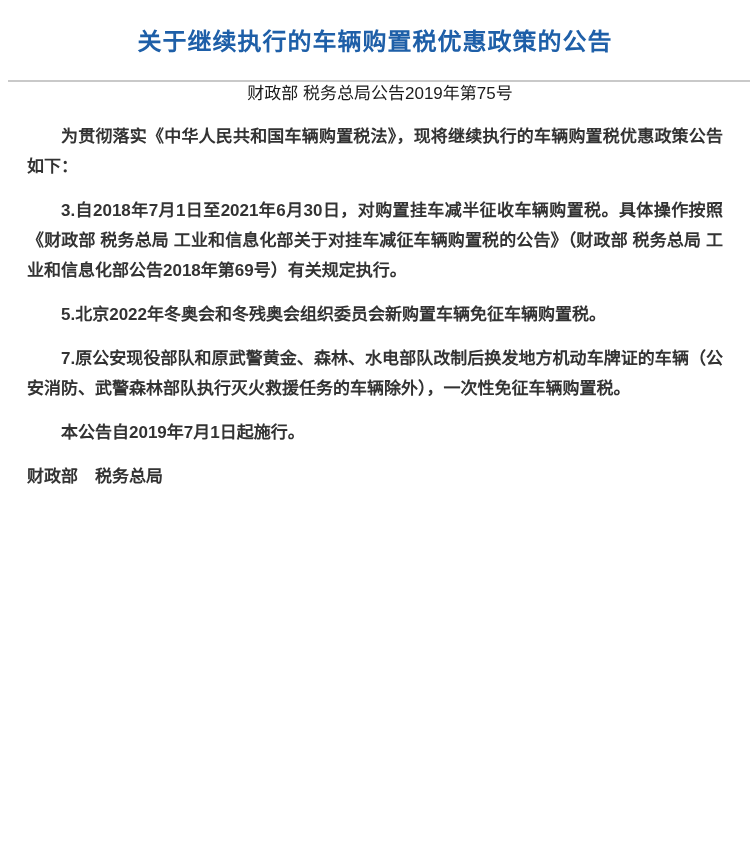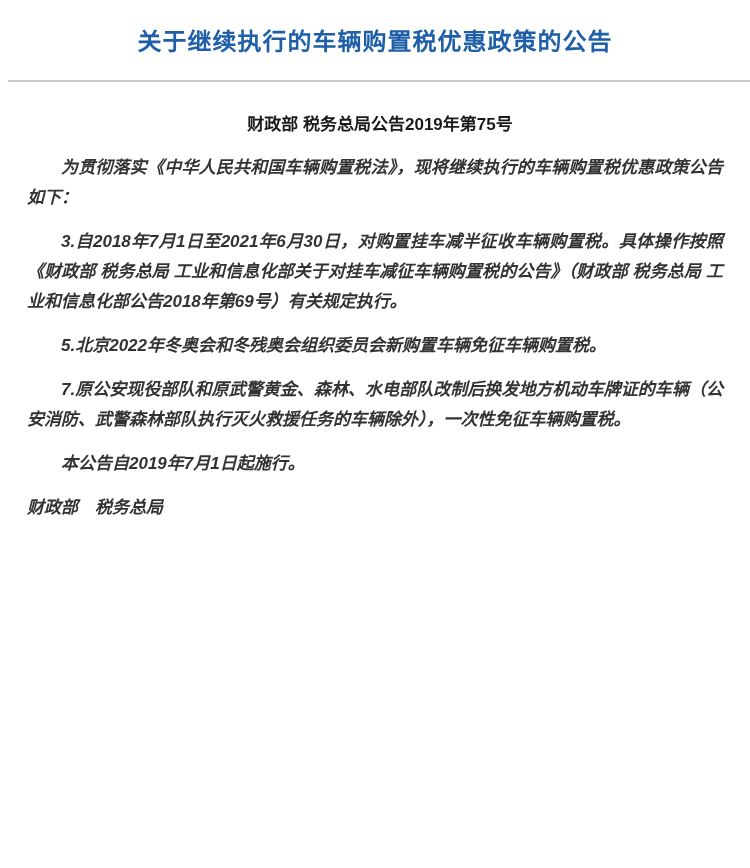--- a/index.html
+++ b/index.html
@@ -33,41 +33,39 @@
     line-height: 33px;
     color: var(--title-blue);
     letter-spacing: 1px;
   }
   .divider {
     height: 2px;
     background: var(--divider);
     margin: 22px 0 0 8px;
   }
   .doc-number {
-    margin-top: 31px;
     text-align: center;
     font-size: 17px;
-    font-weight: bold;
+    font-weight: normal;
     line-height: 24px;
     color: #1a1a1a;
     padding-left: 10px;
   }
   .content {
     margin-top: 16px;
     padding: 0 27px;
     font-size: 17px;
     font-weight: bold;
     line-height: 30px;
     color: var(--body-text);
     text-align: justify;
   }
   .content p {
     margin: 0 0 14px 0;
     text-indent: 2em;
-    font-style: italic;
   }
   .content p.right {
     text-indent: 0;
   }
 </style>
 </head>
 <body>
 
 <div class="page">
   <h1 class="title">关于继续执行的车辆购置税优惠政策的公告</h1>

